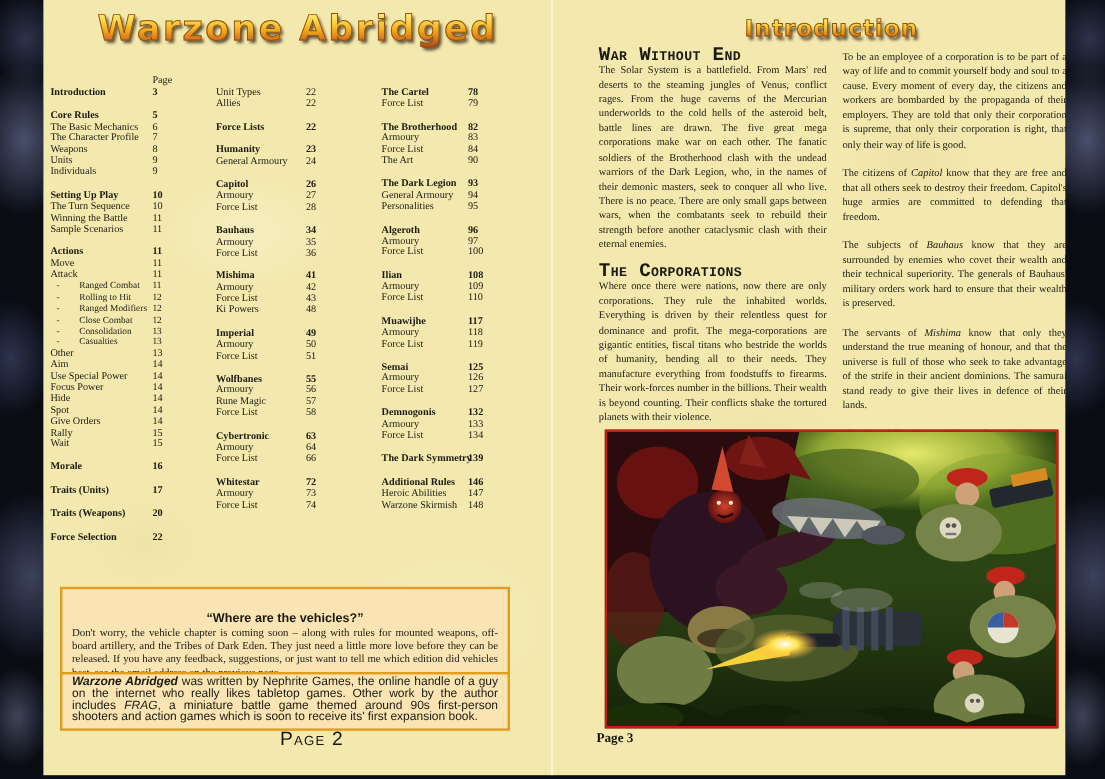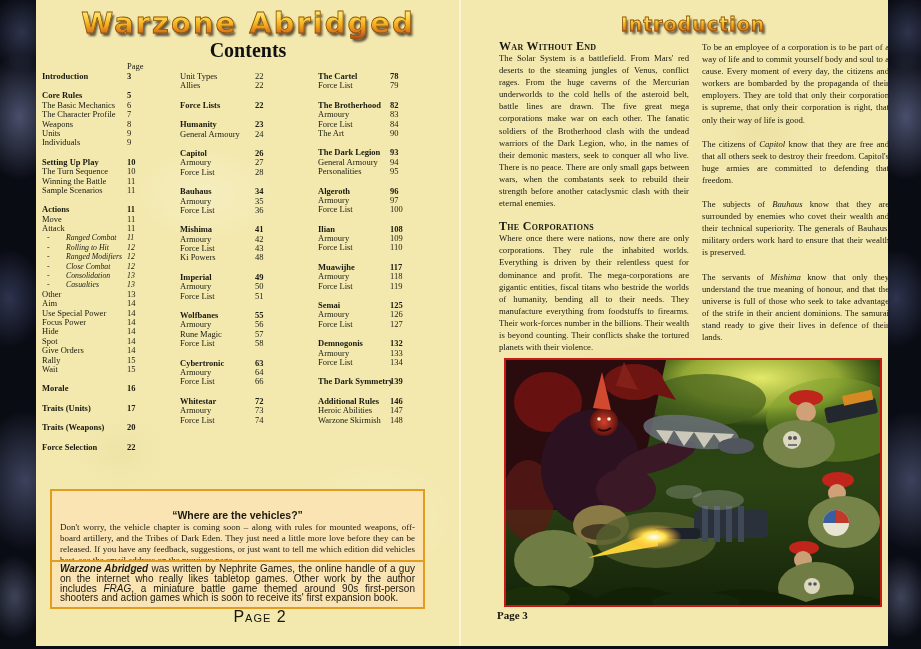--- a/index.html
+++ b/index.html
@@ -40,21 +40,21 @@
   #page-col-header{position:absolute;left:127px;top:61px;font-weight:normal;font-size:8.5px;color:#1a1a10;}
   .toc-col{position:absolute;top:72px;color:#1a1a10;}
   #toc-c1{left:42px;width:134px;}
   #toc-c2{left:180px;width:122px;}
   #toc-c3{left:318px;width:124px;}
   .toc-row{display:flex;height:9.4px;line-height:9.4px;font-size:8.5px;}
   .toc-row .lbl{flex:none;white-space:nowrap;}
   .c1 .lbl{width:85px;} .c2 .lbl{width:75px;} .c3 .lbl{width:72px;}
   .toc-row .pg{flex:none;}
   .toc-row.bold{font-weight:bold;}
-  .toc-row.sub{font-style:italic;font-size:7.8px;}
+  .toc-row.sub{font-size:7.8px;}
   .toc-row.sub .lbl{padding-left:24px;position:relative;width:61px;}
   .toc-row.sub .lbl::before{content:"-";position:absolute;left:5px;}
   .toc-gap{height:10px;}
 
   
   .note-box{position:absolute;left:50px;width:375px;border:2px solid #e29c1e;background:#fbe4b4;
     padding:2px 8px 4px;box-sizing:border-box;color:#1a1a10;}
   #vehicles-box{top:489px;}
   #author-box{top:560px;}
   .note-title{text-align:center;font-family:"Liberation Sans",sans-serif;font-weight:bold;font-size:10.5px;line-height:13px;margin-top:16px;}
@@ -67,43 +67,42 @@
   #footer-left{position:absolute;left:36px;width:448px;top:608px;text-align:center;
     font-family:"Liberation Sans",sans-serif;font-variant:small-caps;font-weight:normal;
     font-size:16px;letter-spacing:1px;color:#15150d;}
   #footer-right{position:absolute;left:497px;width:392px;top:609px;text-align:left;
     font-weight:bold;font-size:11px;color:#15150d;}
 
   
   .col{position:absolute;top:41px;text-align:justify;font-size:8.7px;line-height:12.1px;color:#1a1a10;}
   #p3-left{left:499px;width:190px;}
   #p3-right{left:702px;width:187px;}
-  .col-heading{font-family:Liberation Serif, serif;font-variant:small-caps;font-weight:bold;
-    font-size:12px;letter-spacing:.3px;line-height:11px;text-align:left;}
+  .col-heading{font-family:Liberation Mono, monospace;font-variant:small-caps;font-weight:bold;
+    font-size:16px;letter-spacing:.3px;line-height:11px;text-align:left;}
   .col p{margin:0 0 12px;}
 
   
   #artwork{position:absolute;left:504px;top:358px;width:374px;height:245px;border:2px solid #c81a12;
     background:#203018;overflow:hidden;}
   #artwork svg{display:block;width:100%;height:100%;}
 </style>
 </head>
 <body>
 
 <div class="spread">
   <div class="parchment"></div>
   <div class="bg-strip bg-left"></div>
   <div class="bg-strip bg-right"></div>
   <div class="page-seam"></div>
 
   <div class="gold-wrap" id="main-title">
     <span class="gold-layer gold-shadow">Warzone Abridged</span>
     <span class="gold-layer gold-face">Warzone Abridged</span>
   </div>
-  <div id="contents-heading">Contents</div>
   <div id="page-col-header">Page</div>
 
   <div id="toc-c1" class="toc-col c1">
       <div class="toc-row bold">
         <span class="lbl">Introduction</span>
         <span class="pg">3</span>
       </div>
       <div class="toc-gap"></div>
       <div class="toc-row bold">
         <span class="lbl">Core Rules</span>

